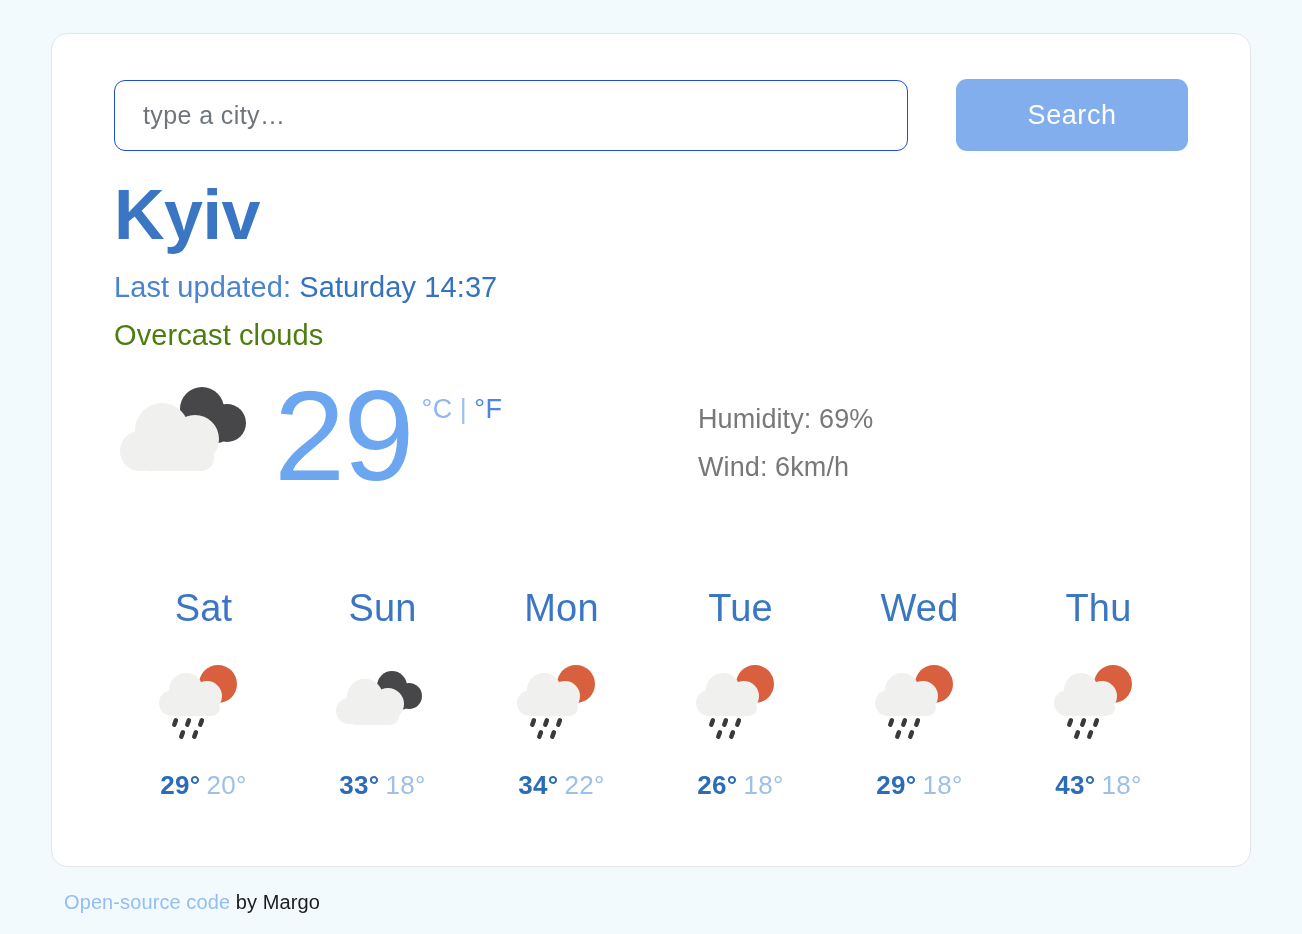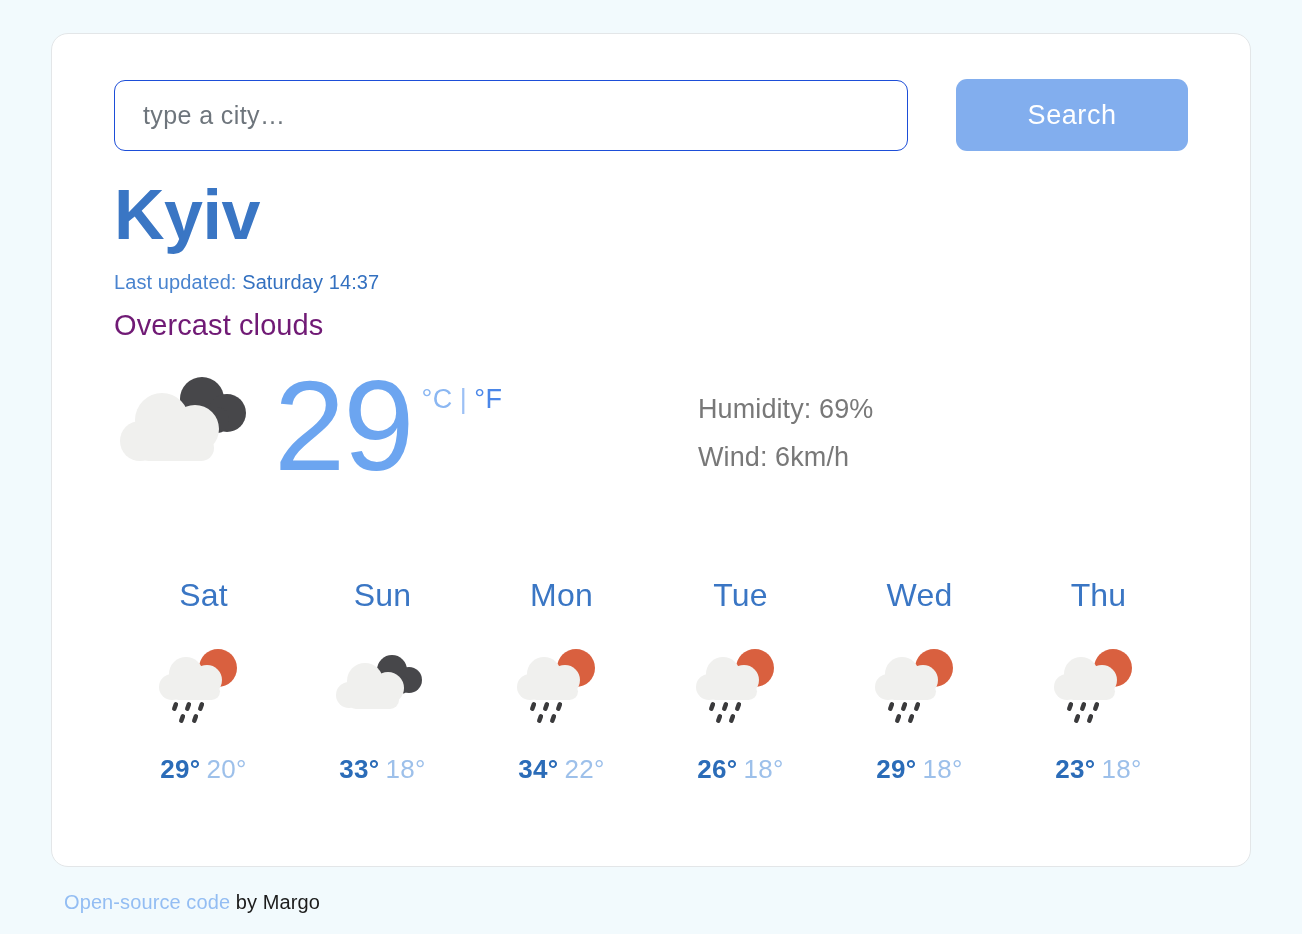--- a/index.html
+++ b/index.html
@@ -71,31 +71,31 @@
     margin-top: 28px;
     font-size: 70px;
     font-weight: bold;
     color: #3a76c4;
     line-height: 1.05;
     letter-spacing: -0.5px;
   }
 
   .updated-line {
     margin-top: 18px;
-    font-size: 20px;
+    font-size: 29px;
     color: #3c78c5;
     letter-spacing: 0.1px;
   }
   .updated-label { color: #4a84cf; }
   .updated-value { color: #3471c0; }
 
   .description {
     margin-top: 15px;
     font-size: 29px;
-    color: #701a75;
+    color: #4d7c0f;
     letter-spacing: 0.1px;
   }
 
   
   .current-row {
     display: flex;
     align-items: flex-start;
     margin-top: 25px;
   }
 
@@ -143,21 +143,21 @@
   
   .forecast {
     display: flex;
     margin-top: 92px;
   }
   .forecast-day {
     flex: 1 1 0;
     text-align: center;
   }
   .day-label {
-    font-size: 32px;
+    font-size: 38px;
     color: #3a76c4;
     letter-spacing: 0.2px;
   }
   .day-icon-wrap {
     height: 92px;
     margin-top: 26px;
     display: flex;
     align-items: center;
     justify-content: center;
   }
@@ -378,21 +378,21 @@
             <g fill="#3a3a3c">
               <rect x="17" y="56" width="4.5" height="9" rx="2.2" transform="rotate(20 19 60)"></rect>
               <rect x="30" y="56" width="4.5" height="9" rx="2.2" transform="rotate(20 32 60)"></rect>
               <rect x="43" y="56" width="4.5" height="9" rx="2.2" transform="rotate(20 45 60)"></rect>
               <rect x="24" y="68" width="4.5" height="9" rx="2.2" transform="rotate(20 26 72)"></rect>
               <rect x="37" y="68" width="4.5" height="9" rx="2.2" transform="rotate(20 39 72)"></rect>
             </g>
           </svg>
         </div>
         <div class="day-temps">
-          <span class="temp-max">23°</span><span class="temp-min">18°</span>
+          <span class="temp-max">43°</span><span class="temp-min">18°</span>
         </div>
       </div>
 
     </div>
   </div>
 
   <div class="footer"><span class="footer-link">Open-source code</span><span> by Margo</span></div>
 
 </div>
 

